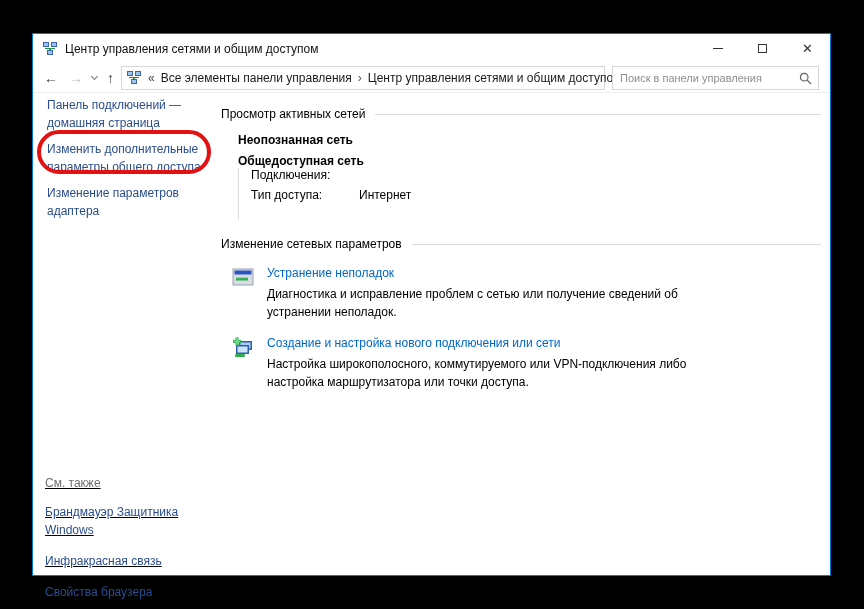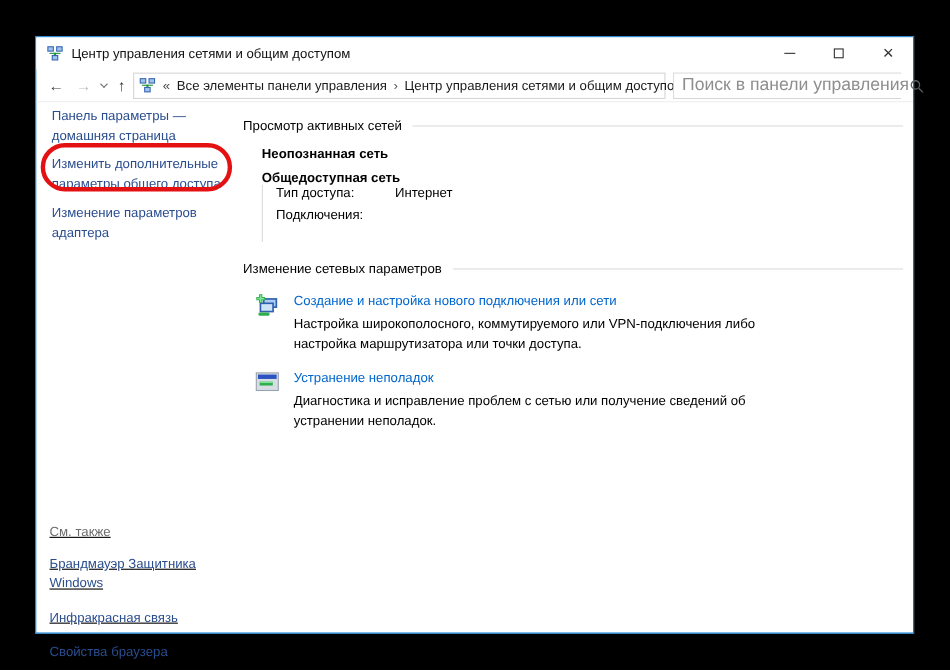--- a/index.html
+++ b/index.html
@@ -32,21 +32,21 @@
   .crumb { margin-left:6px; white-space:nowrap; }
   .crumb-sep { margin-left:6px; color:#555; font-size:12px; }
   .addr-right { margin-left:auto; display:flex; align-items:center; height:100%; }
   .addr-chev-btn { width:20px; height:100%; display:flex; align-items:center; justify-content:center; }
   .addr-chev-btn .chev { margin:0 0 2px 0; }
   .addr-divider { width:1px; height:22px; background:#e3e3e3; }
   .refresh-btn { width:24px; height:100%; display:flex; align-items:center; justify-content:center; }
 
   .searchbox { position:absolute; left:579px; top:3px; width:207px; height:24px; border:1px solid #d6d6d6;
                display:flex; align-items:center; background:#fff; }
-  .searchbox input { border:none; outline:none; flex:1; height:100%; padding-left:7px; font-size:16px;
+  .searchbox input { border:none; outline:none; flex:1; height:100%; padding-left:7px; font-size:11px;
                      font-family:"Liberation Sans","DejaVu Sans",sans-serif; color:#1d4ed8; }
   .searchbox input::placeholder { color:#8e8e8e; opacity:1; }
   .search-icon-wrap { width:26px; display:flex; align-items:center; justify-content:center; }
 
   
   .sidebar-top { position:absolute; left:10px; top:62px; width:174px; }
   .side-link { display:block; font-size:12px; line-height:18px; color:#2a4d8f; padding-left:4px; text-decoration:none; }
   .side-link + .side-link { margin-top:8px; }
   .red-annotation { position:absolute; left:4px; top:96px; width:174px; height:44px;
                     border:4px solid #e31112; border-radius:22px; pointer-events:none; z-index:5; }
@@ -149,21 +149,21 @@
       <div class="search-icon-wrap">
         <svg width="13" height="13" viewBox="0 0 13 13">
           <circle cx="5.2" cy="5.2" r="3.8" fill="none" stroke="#5f5f5f" stroke-width="1.2"></circle>
           <line x1="8.2" y1="8.2" x2="12" y2="12" stroke="#5f5f5f" stroke-width="1.2"></line>
         </svg>
       </div>
     </div>
   </div>
 
   <div class="sidebar-top">
-    <a class="side-link" href="#">Панель параметры — домашняя страница</a>
+    <a class="side-link" href="#">Панель подключений — домашняя страница</a>
     <a class="side-link" href="#">Изменить дополнительные параметры общего доступа</a>
     <a class="side-link" href="#">Изменение параметров адаптера</a>
   </div>
   <div class="red-annotation"></div>
 
   <div class="sidebar-bottom">
     <div class="see-also-header">См. также</div>
     <a class="side-link" href="#">Брандмауэр Защитника Windows</a>
     <a class="side-link" href="#">Инфракрасная связь</a>
     <a class="side-link" href="#">Свойства браузера</a>
@@ -176,61 +176,61 @@
       <span class="rule"></span>
     </div>
 
     <div class="network-block">
       <div class="network-left">
         <div class="network-name">Неопознанная сеть</div>
         <div class="network-category">Общедоступная сеть</div>
       </div>
       <div class="network-right">
         <div class="net-row">
+          <span class="net-label">Подключения:</span>
+          <span class="net-value"></span>
+        </div>
+        <div class="net-row">
           <span class="net-label">Тип доступа:</span>
           <span class="net-value">Интернет</span>
-        </div>
-        <div class="net-row">
-          <span class="net-label">Подключения:</span>
-          <span class="net-value"></span>
         </div>
       </div>
     </div>
 
     <div class="section-header">
       <span class="label">Изменение сетевых параметров</span>
       <span class="rule"></span>
+    </div>
+
+    <div class="task">
+      <svg class="task-icon" viewBox="0 0 24 24">
+        <rect x="2" y="3" width="20" height="16" fill="#d8dde4" stroke="#9aa2ad" stroke-width="1"></rect>
+        <rect x="3.5" y="4.5" width="17" height="4" fill="#2b54c0"></rect>
+        <rect x="5" y="11" width="12" height="3.5" fill="#2fae4e"></rect>
+        <rect x="5" y="11" width="12" height="1.2" fill="#7fe29a"></rect>
+      </svg>
+      <div class="task-text">
+        <a class="task-link" href="#">Устранение неполадок</a>
+        <div class="task-desc">Диагностика и исправление проблем с сетью или получение сведений об устранении неполадок.</div>
+      </div>
     </div>
 
     <div class="task">
       <svg class="task-icon" viewBox="0 0 24 24">
         <rect x="8" y="5" width="13" height="9" fill="#2f5fae"></rect>
         <rect x="9.5" y="6.5" width="10" height="6" fill="#a9cdf2"></rect>
         <rect x="5" y="9" width="13" height="9" fill="#2f5fae"></rect>
         <rect x="6.5" y="10.5" width="10" height="6" fill="#cfe3f7"></rect>
         <rect x="4" y="18" width="10" height="3" rx="1.2" fill="#2fae4e"></rect>
         <rect x="2" y="1" width="9" height="9" fill="none"></rect>
         <rect x="4.5" y="1.5" width="3" height="8" fill="#2fae4e"></rect>
         <rect x="2" y="4" width="8" height="3" fill="#2fae4e"></rect>
         <rect x="5.3" y="2.3" width="1.4" height="6.4" fill="#7fe29a"></rect>
         <rect x="2.8" y="4.8" width="6.4" height="1.4" fill="#7fe29a"></rect>
       </svg>
       <div class="task-text">
         <a class="task-link" href="#">Создание и настройка нового подключения или сети</a>
         <div class="task-desc">Настройка широкополосного, коммутируемого или VPN-подключения либо настройка маршрутизатора или точки доступа.</div>
       </div>
     </div>
-
-    <div class="task">
-      <svg class="task-icon" viewBox="0 0 24 24">
-        <rect x="2" y="3" width="20" height="16" fill="#d8dde4" stroke="#9aa2ad" stroke-width="1"></rect>
-        <rect x="3.5" y="4.5" width="17" height="4" fill="#2b54c0"></rect>
-        <rect x="5" y="11" width="12" height="3.5" fill="#2fae4e"></rect>
-        <rect x="5" y="11" width="12" height="1.2" fill="#7fe29a"></rect>
-      </svg>
-      <div class="task-text">
-        <a class="task-link" href="#">Устранение неполадок</a>
-        <div class="task-desc">Диагностика и исправление проблем с сетью или получение сведений об устранении неполадок.</div>
-      </div>
-    </div>
   </div>
 
 </div>
 
 </body></html>

